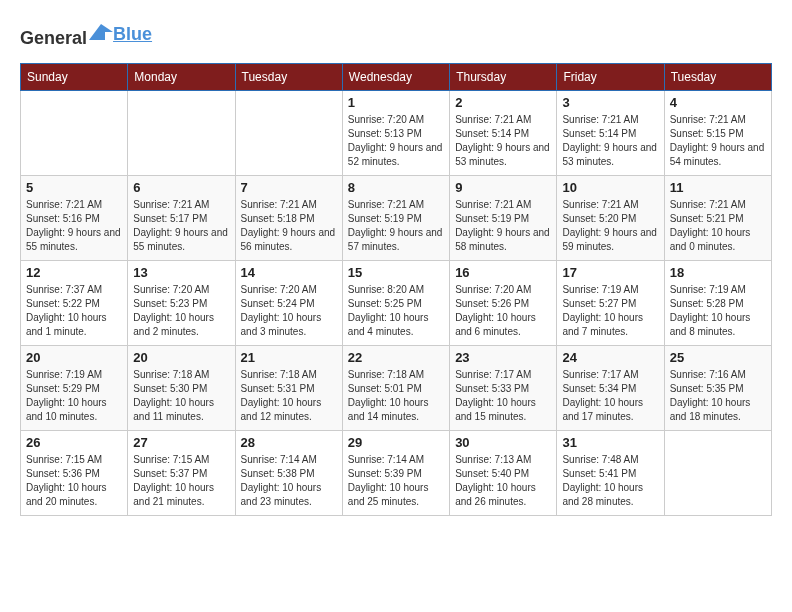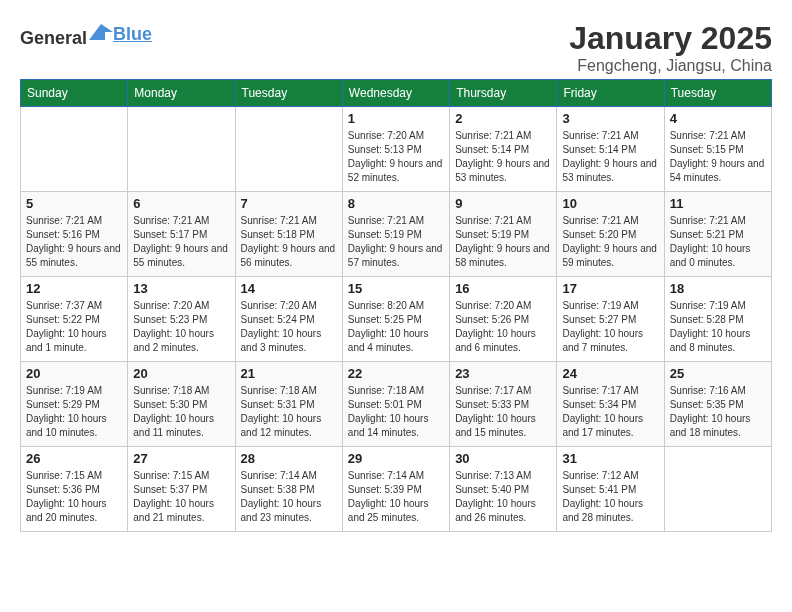--- a/index.html
+++ b/index.html
@@ -7,21 +7,21 @@
       font-family: Arial, sans-serif;
       background: #fff;
       width: 792px;
       min-height: 612px;
       padding: 20px;
     }
     .header {
       display: flex;
       justify-content: space-between;
       align-items: flex-start;
-      margin-bottom: 4px;
+      margin-bottom: 14px;
     }
     .logo {
       display: flex;
       align-items: center;
     }
     .logo-text-general {
       font-size: 18px;
       font-weight: bold;
       color: #333;
     }
@@ -47,21 +47,21 @@
     .location {
       font-size: 16px;
       color: #555;
     }
     .calendar {
       width: 100%;
       border-collapse: collapse;
       font-size: 11px;
     }
     .calendar thead th {
-      background-color: #15803d;
+      background-color: #7f1d1d;
       color: #fff;
       text-align: left;
       padding: 6px 6px;
       font-size: 12px;
       font-weight: normal;
       border: 1px solid #2a6db5;
     }
     .calendar tbody td {
       border: 1px solid #ccc;
       vertical-align: top;
@@ -95,24 +95,20 @@
   <div class="logo">
     <div>
       <span class="logo-text-general">General</span><svg class="logo-icon" viewBox="0 0 24 16">
           <polygon points="0,16 12,0 24,8 16,8 16,16" fill="#4a90d9"></polygon>
         </svg>
     </div>
     <div>
       <span class="logo-text-blue">Blue</span>
     </div>
   </div>
-  <div class="title-block">
-    <div class="month-title">January 2025</div>
-    <div class="location">Fengcheng, Jiangsu, China</div>
-  </div>
 </div>
 
 <table class="calendar">
   <thead>
     <tr id="header-row">
         <th>Sunday</th>
         <th>Monday</th>
         <th>Tuesday</th>
         <th>Wednesday</th>
         <th>Thursday</th>
@@ -338,21 +334,21 @@
         </td>
         <td>
           <div class="cell-day">30</div>
           <div class="cell-info">Sunrise: 7:13 AM
 Sunset: 5:40 PM
 Daylight: 10 hours
 and 26 minutes.</div>
         </td>
         <td>
           <div class="cell-day">31</div>
-          <div class="cell-info">Sunrise: 7:12 AM
+          <div class="cell-info">Sunrise: 7:48 AM
 Sunset: 5:41 PM
 Daylight: 10 hours
 and 28 minutes.</div>
         </td>
         <td></td>
       </tr>
     </tbody>
 </table>
 
 </body></html>

